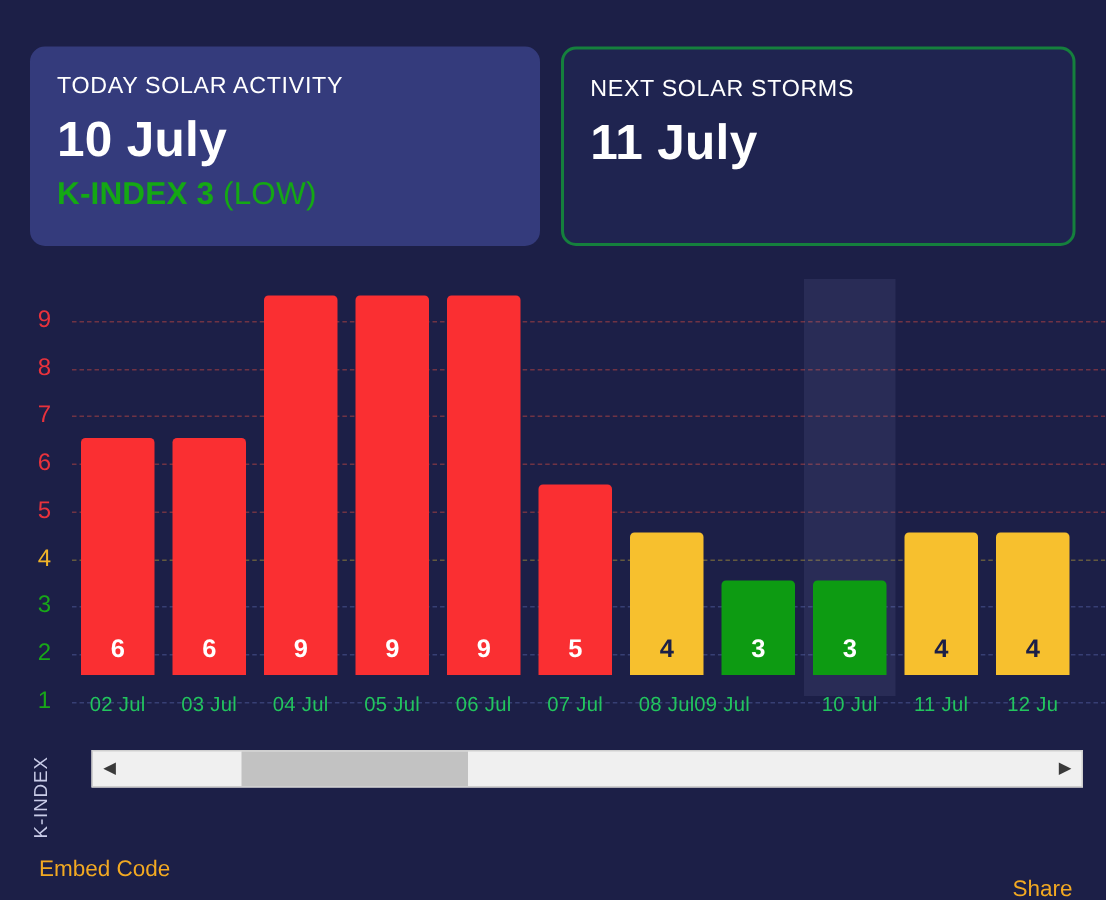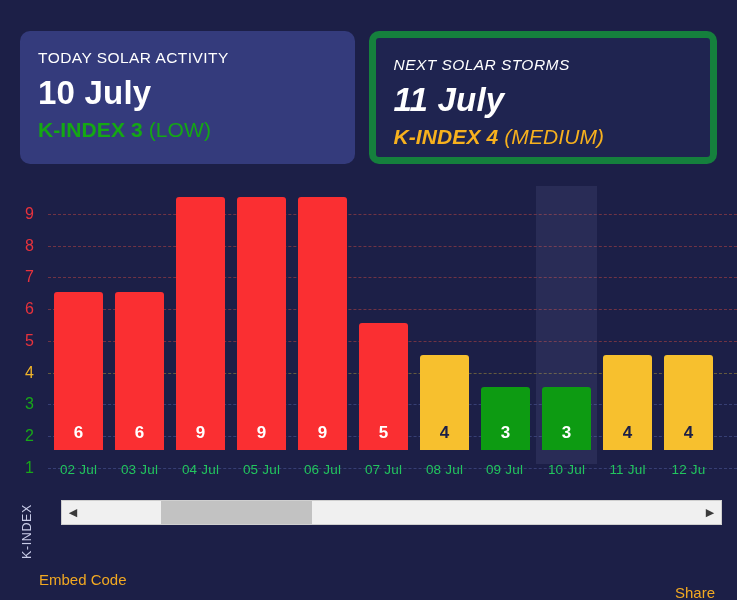--- a/index.html
+++ b/index.html
@@ -26,22 +26,21 @@
   .card {
     flex: 1 1 0;
     border-radius: 10px;
     padding: 18px 18px 0 18px;
   }
   .card.today {
     background: #343b7c;
   }
   .card.next {
     background: #1f2450;
-    border: 7px solid #15803d;
-    font-style: italic;
+    border: 2px solid #15803d;
   }
   .card-title {
     color: #ffffff;
     font-size: 15.5px;
     letter-spacing: 0.45px;
     font-weight: 400;
     line-height: 18px;
   }
   .card-date {
     color: #ffffff;
@@ -188,21 +187,21 @@
   }
   .footer-link {
     position: absolute;
     top: 6px;
     color: #f2a922;
     font-size: 15px;
     line-height: 20px;
     text-decoration: none;
     cursor: pointer;
   }
-  .footer-link.left { left: 39px; }
+  .footer-link.left { left: 26px; }
   .footer-link.right { right: 22px; margin-top: 13px; }
 </style>
 </head>
 <body>
 
 <div id="app">
 
   <div class="cards">
 
     <div class="card today">
@@ -210,24 +209,20 @@
       <div class="card-date">10 July</div>
       <div class="card-kindex">
         <span class="k-strong" id="k0strong" style="color: rgb(20, 168, 20);">K-INDEX 3</span>
         <span class="k-level" id="k0level" style="color: rgb(20, 168, 20);">(LOW)</span>
       </div>
     </div>
 
     <div class="card next">
       <div class="card-title">NEXT SOLAR STORMS</div>
       <div class="card-date">11 July</div>
-      <div class="card-kindex">
-        <span class="k-strong" id="k1strong" style="color: rgb(247, 177, 30);">K-INDEX 4</span>
-        <span class="k-level" id="k1level" style="color: rgb(247, 177, 30);">(MEDIUM)</span>
-      </div>
     </div>
 
   </div>
 
   <div class="chart-area">
     <div class="y-axis" id="y-axis">
         <div class="y-tick" style="top: 28px; color: rgb(232, 50, 60);">9</div>
         <div class="y-tick" style="top: 59.7px; color: rgb(232, 50, 60);">8</div>
         <div class="y-tick" style="top: 91.4px; color: rgb(232, 50, 60);">7</div>
         <div class="y-tick" style="top: 123.1px; color: rgb(232, 50, 60);">6</div>
@@ -280,21 +275,21 @@
         <div class="x-label" style="left: 305px;">07 Jul</div>
         <div class="bar-wrap" style="left: 372px; height: 94.935px;">
           <div class="bar" style="height: 94.935px; background: rgb(247, 192, 46);"></div>
           <div class="bar-value" style="color: rgb(28, 31, 71);">4</div>
         </div>
         <div class="x-label" style="left: 366px;">08 Jul</div>
         <div class="bar-wrap" style="left: 433px; height: 63.235px;">
           <div class="bar" style="height: 63.235px; background: rgb(13, 155, 18);"></div>
           <div class="bar-value" style="color: rgb(255, 255, 255);">3</div>
         </div>
-        <div class="x-label" style="left: 426px;">09 Jul</div>
+        <div class="x-label" style="left: 403px;">09 Jul</div>
         <div class="bar-wrap" style="left: 494px; height: 63.235px;">
           <div class="bar" style="height: 63.235px; background: rgb(13, 155, 18);"></div>
           <div class="bar-value" style="color: rgb(255, 255, 255);">3</div>
         </div>
         <div class="x-label" style="left: 488px;">10 Jul</div>
         <div class="bar-wrap" style="left: 555px; height: 94.935px;">
           <div class="bar" style="height: 94.935px; background: rgb(247, 192, 46);"></div>
           <div class="bar-value" style="color: rgb(28, 31, 71);">4</div>
         </div>
         <div class="x-label" style="left: 549px;">11 Jul</div>

